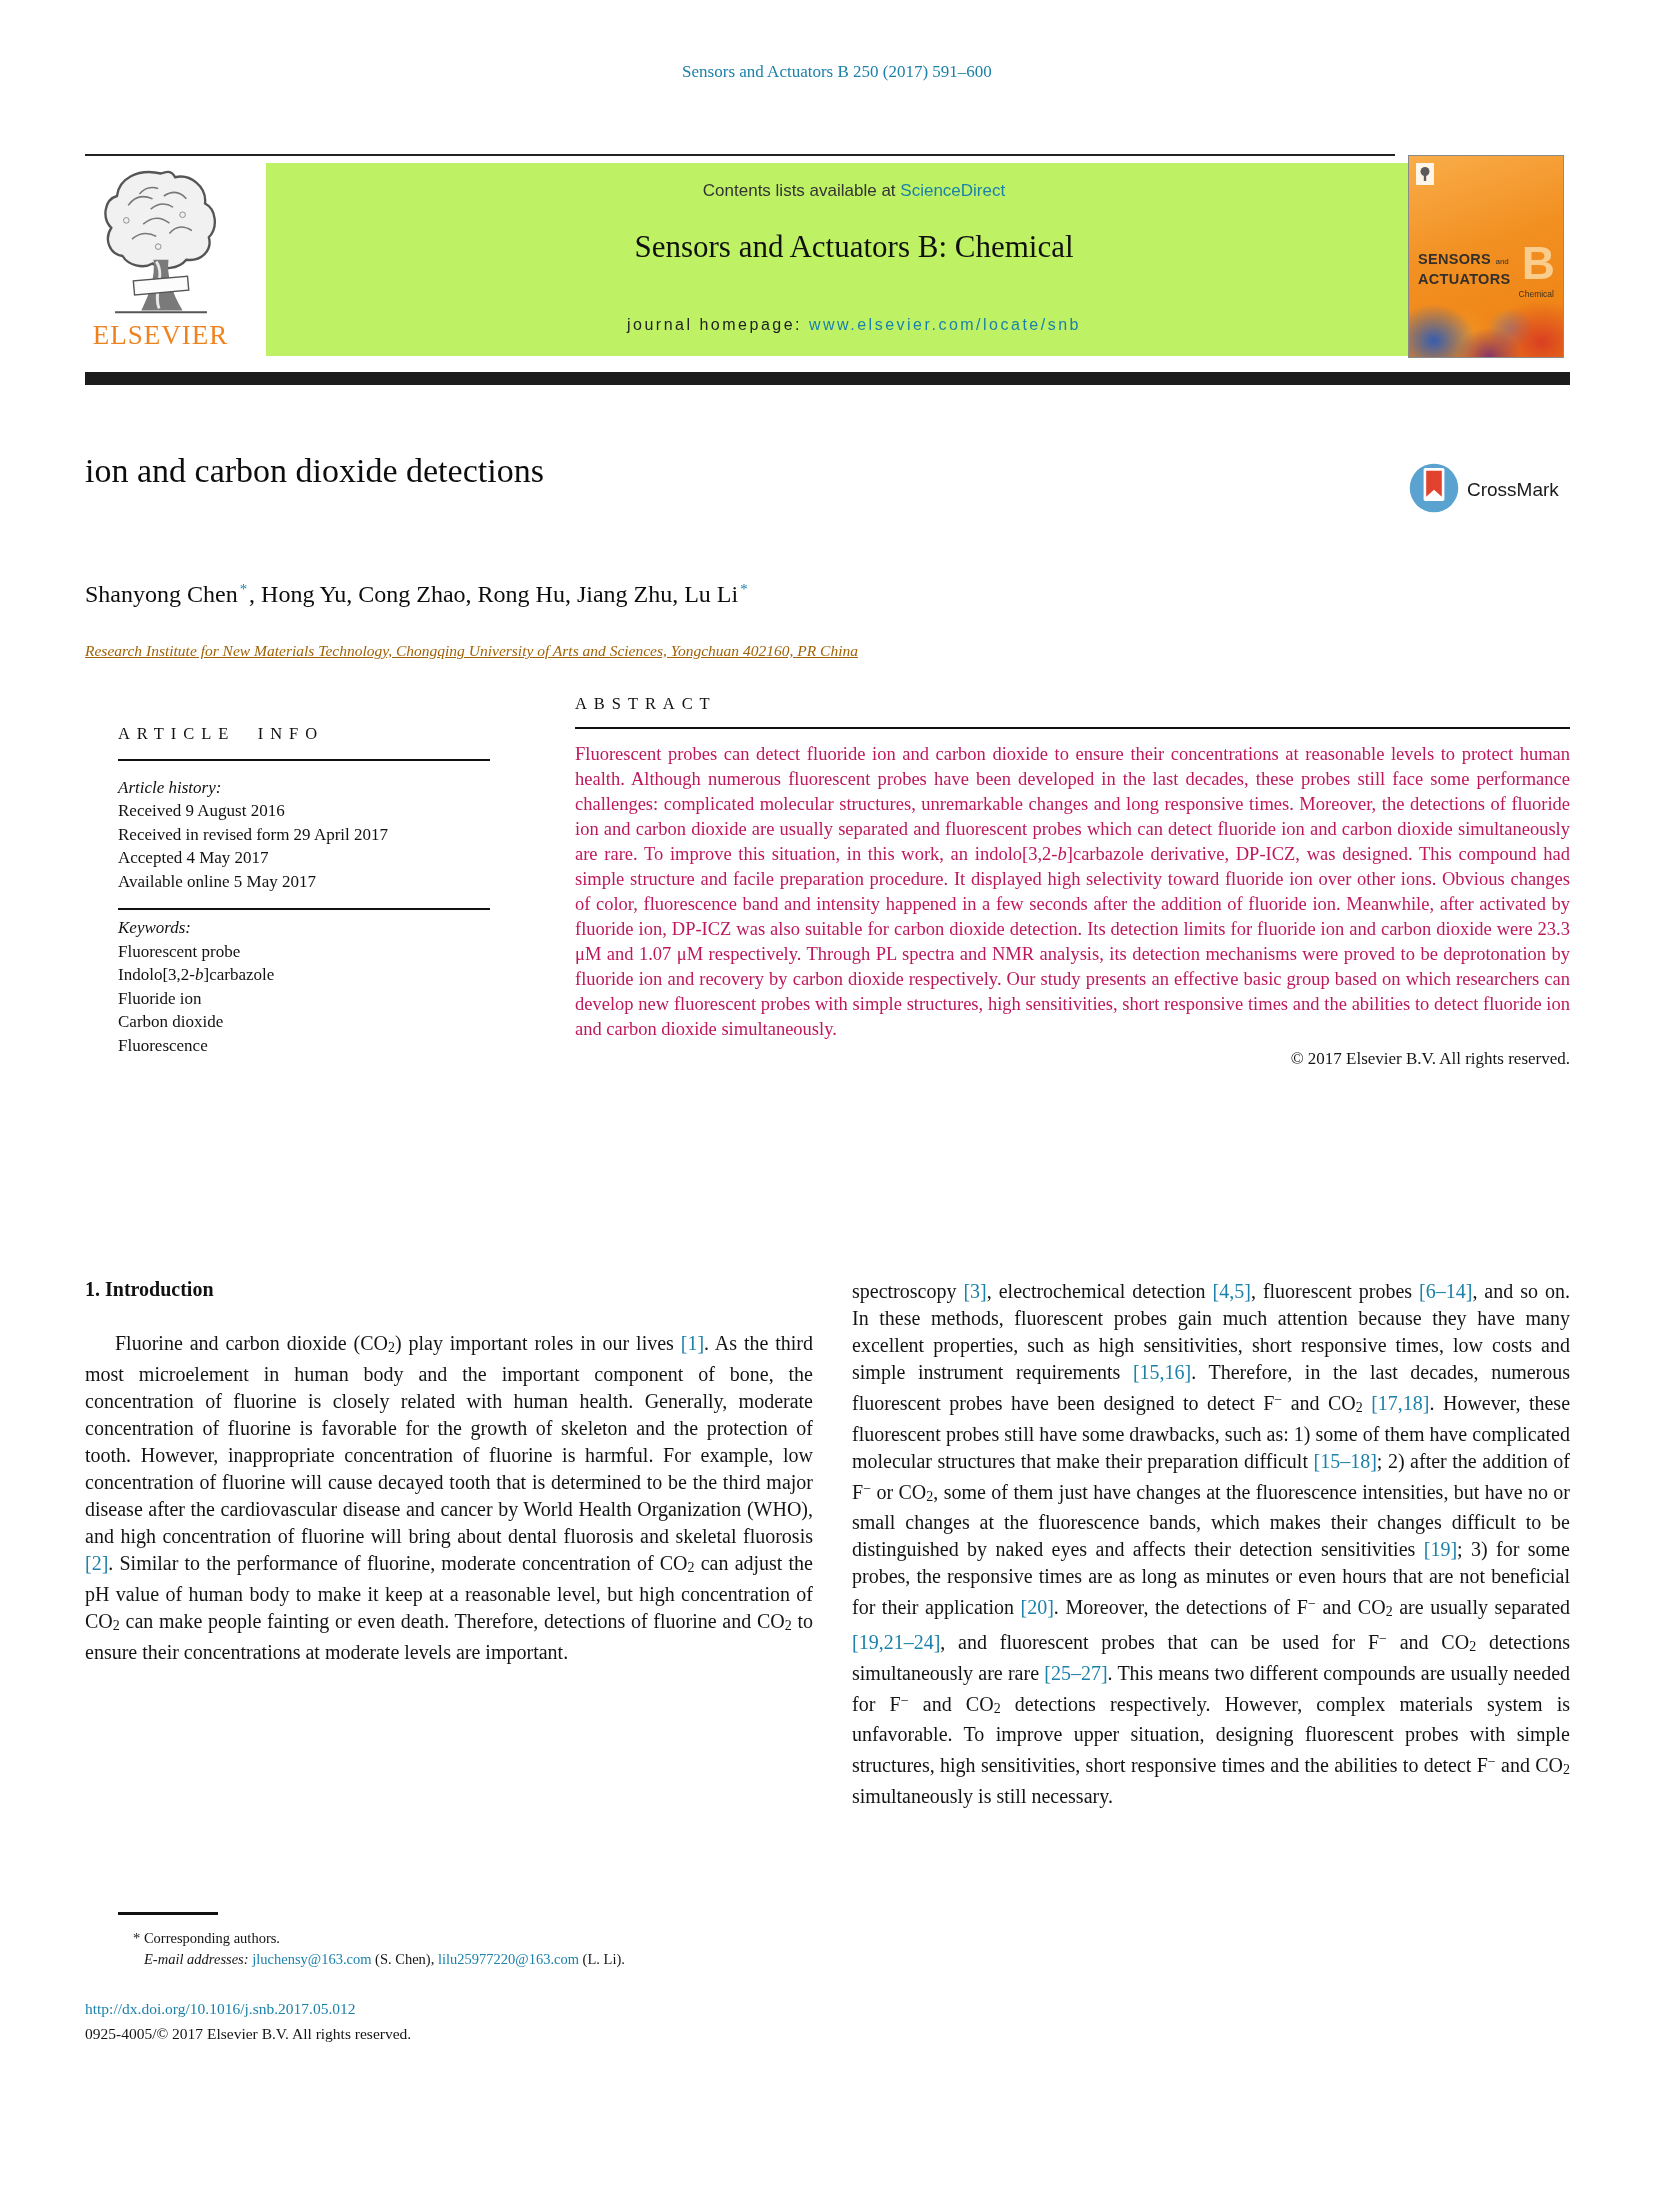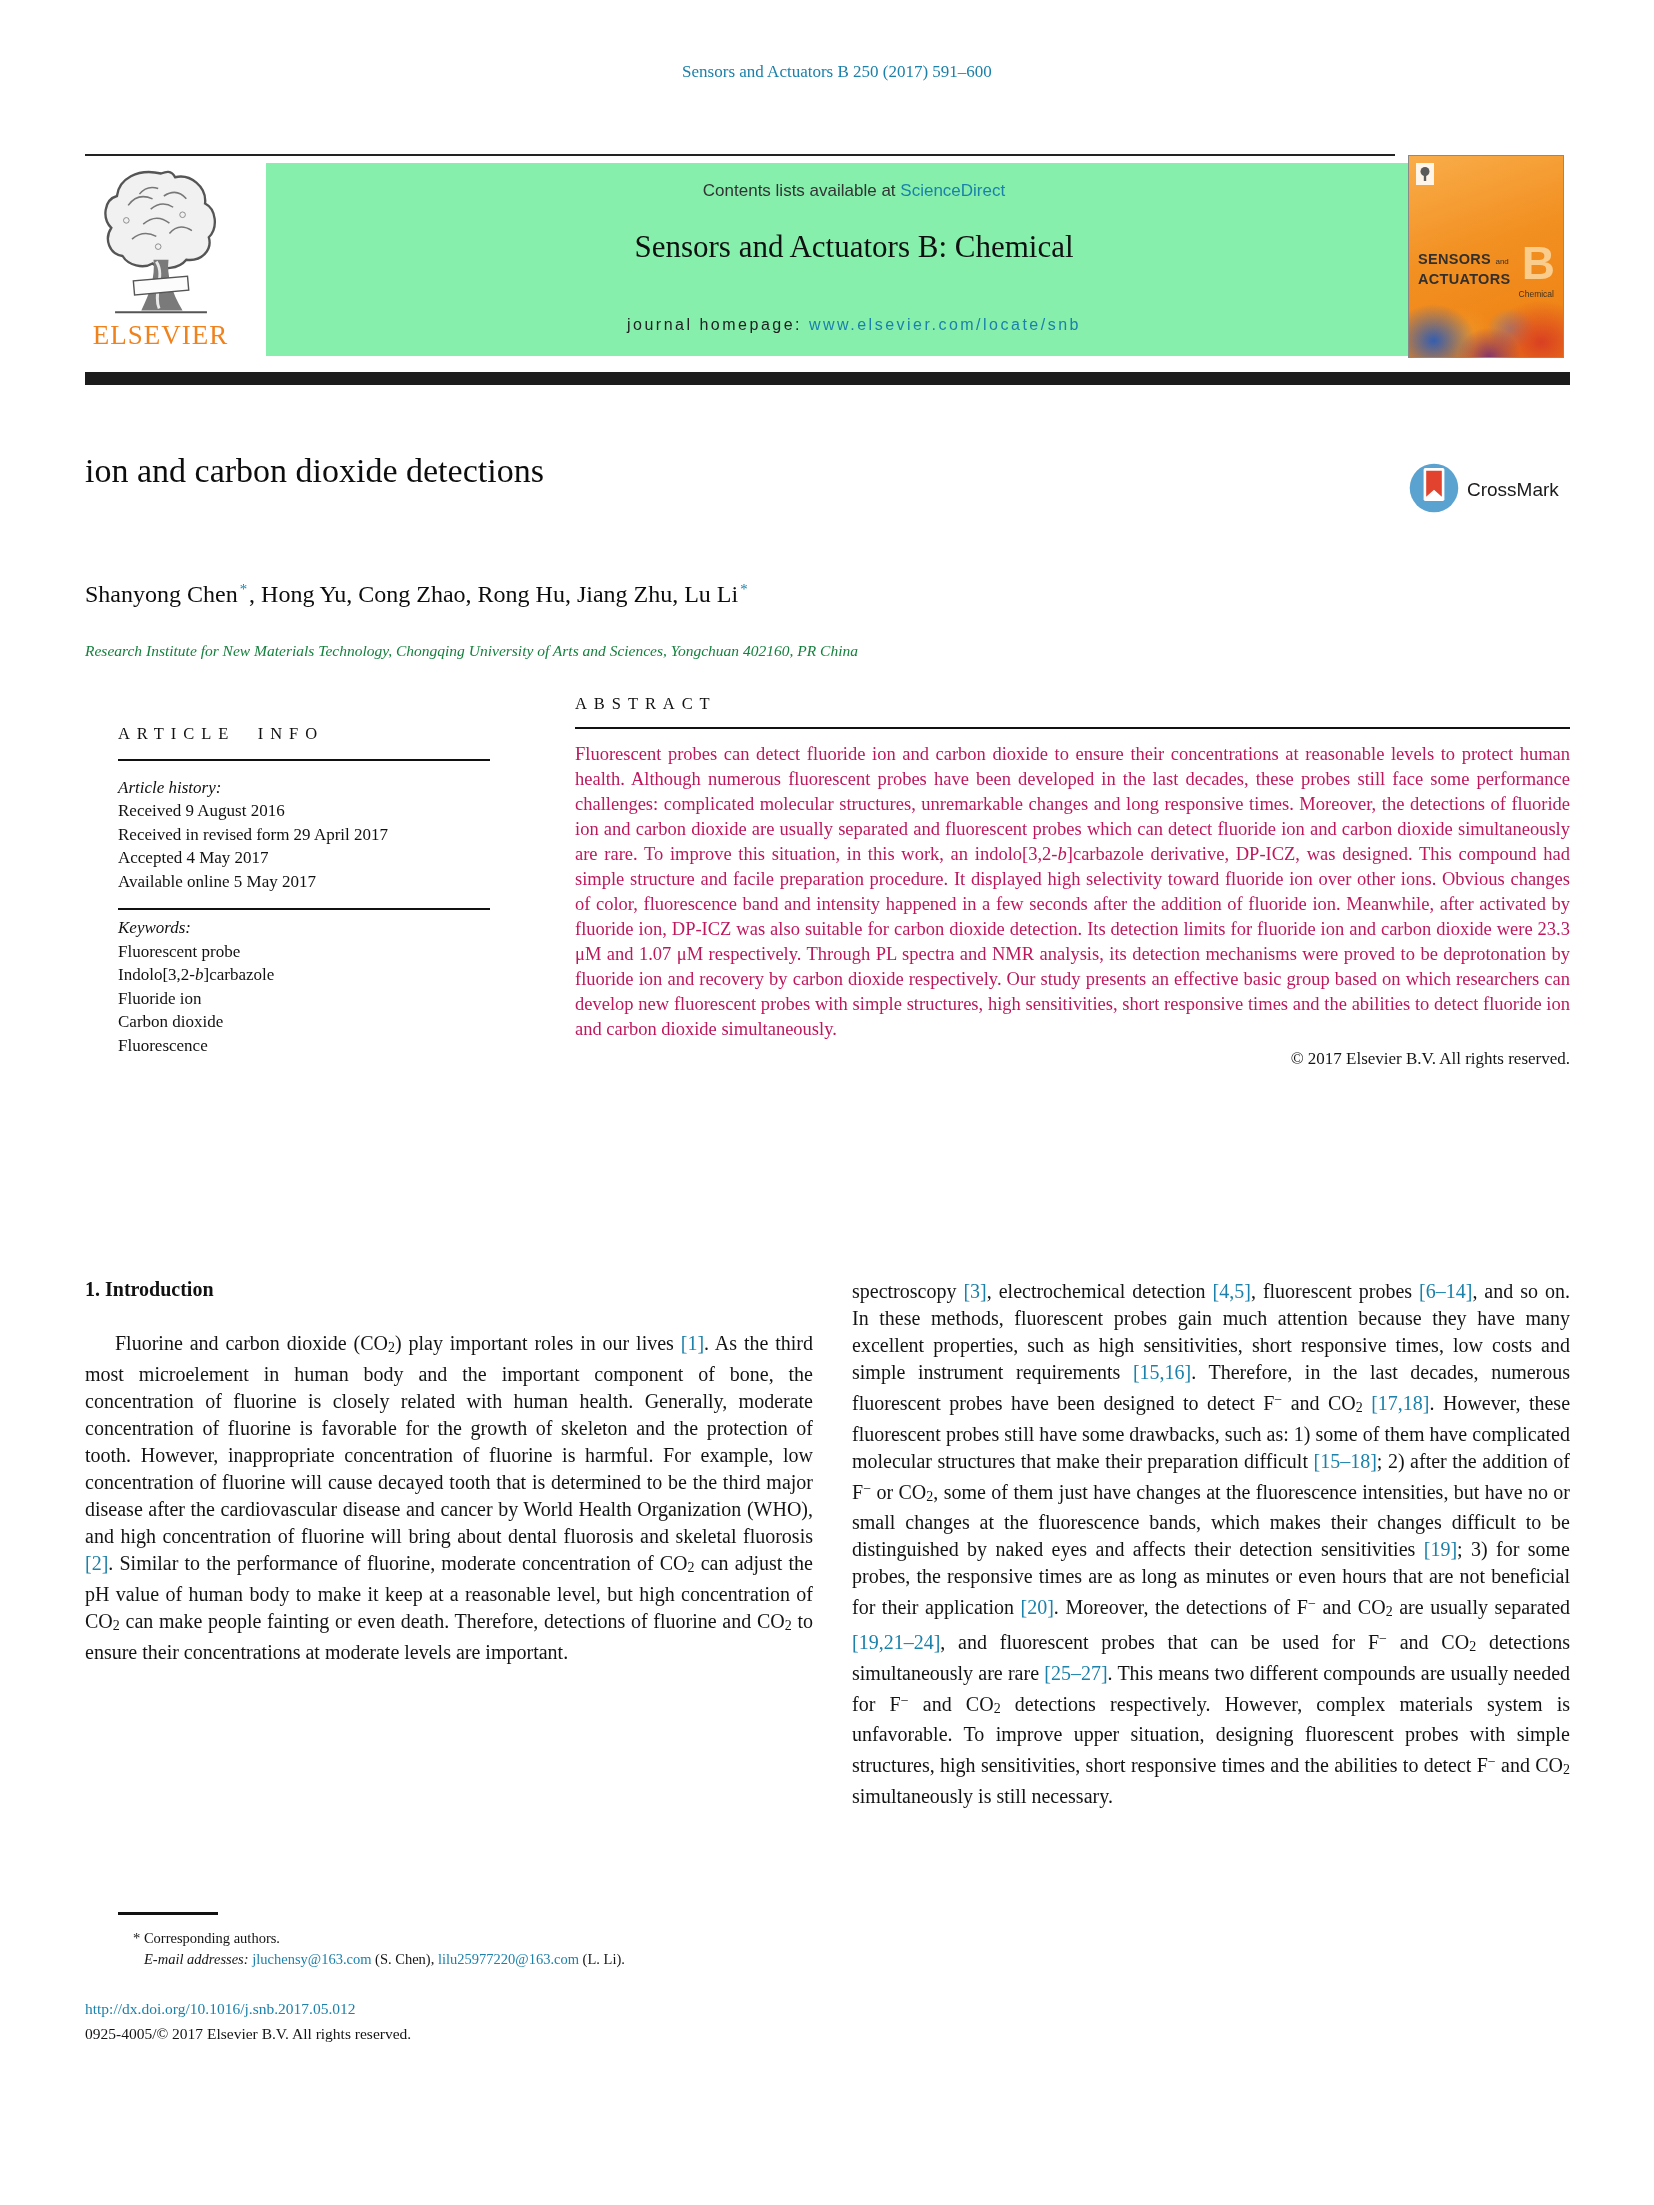--- a/index.html
+++ b/index.html
@@ -8,21 +8,21 @@
 
   .citation { position:absolute; top:62px; left:0; width:100%; text-align:center;
               font-size:17px; color:#1b81aa; }
 
   .top-rule { position:absolute; left:85px; top:154px; width:1310px; height:2px; background:#222; }
 
   
   .logo-block { position:absolute; left:88px; top:166px; width:145px; height:192px; text-align:center; }
   .elsevier-word { font-size:27px; color:#f0821e; letter-spacing:1px; margin-top:0px; }
 
-  .header-box { position:absolute; left:266px; top:163px; width:1176px; height:193px; background:#86efac; }
+  .header-box { position:absolute; left:266px; top:163px; width:1176px; height:193px; background:#bef264; }
   .contents-line { position:absolute; top:18px; width:100%; text-align:center;
                    font-family:"Liberation Sans", sans-serif; font-size:17px; color:#333; }
   .journal-title { position:absolute; top:66px; width:100%; text-align:center;
                    font-size:31px; color:#101010; }
   .homepage-line { position:absolute; bottom:22px; width:100%; text-align:center;
                    font-family:"Liberation Sans", sans-serif; font-size:16px; letter-spacing:2.5px; color:#222; }
 
   .link { color:#1b81aa; text-decoration:none; cursor:pointer; }
   .ref  { color:#1b81aa; }
 
@@ -53,21 +53,21 @@
   .article-title { position:absolute; left:85px; top:448px; width:1310px;
                    font-size:34px; line-height:45px; color:#0d0d0d; }
 
   .crossmark { position:absolute; left:1408px; top:462px; display:flex; align-items:center; gap:7px; }
   .crossmark-label { font-family:"Liberation Sans", sans-serif; font-size:19px; color:#1a1a1a; }
 
   .authors { position:absolute; left:85px; top:581px; width:1400px; font-size:24px; color:#0d0d0d; }
   sup.star { color:#1b81aa; font-size:62%; vertical-align:0.55em; padding:0 2px; }
 
   .affiliation { position:absolute; left:85px; top:642px; width:1400px;
-                 font-style:italic; font-size:15.5px; color:#15803d; }
+                 font-style:italic; font-size:15.5px; color:#a16207;text-decoration:underline; }
 
   .col-heading { font-size:16.5px; letter-spacing:0.42em; word-spacing:0.7em; color:#111; }
   .heading-rule { height:2px; background:#111; margin-top:13px; }
 
   .info-col { position:absolute; left:118px; top:722px; width:372px; font-size:17px; line-height:23.5px; }
   .info-label { font-style:italic; margin-top:15px; }
   .mid-rule { height:2px; background:#111; margin-top:15px; margin-bottom:6px; }
   .info-col .line { }
 
   .abstract-col { position:absolute; left:575px; top:694px; width:995px; }

